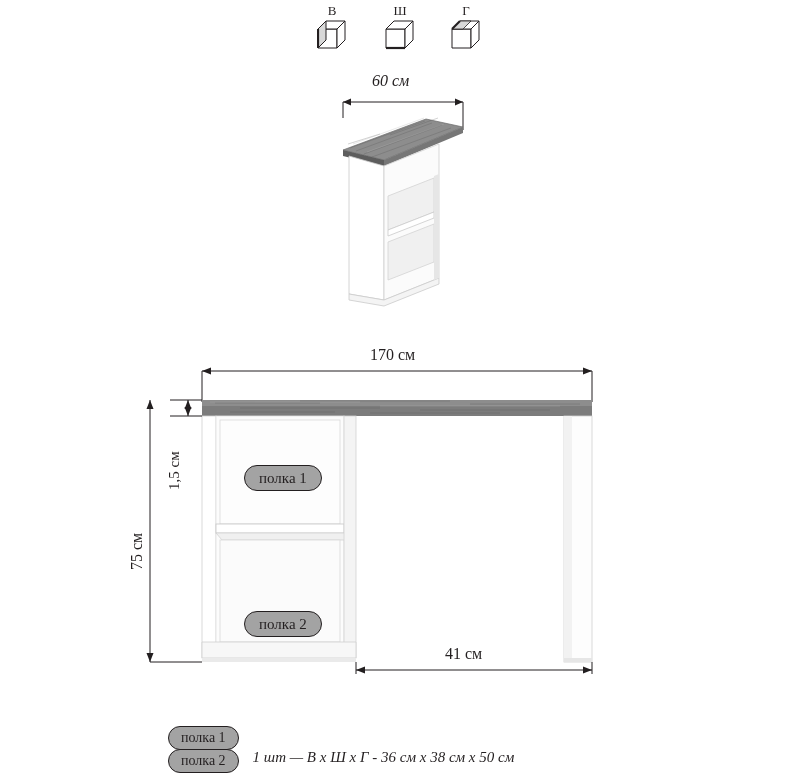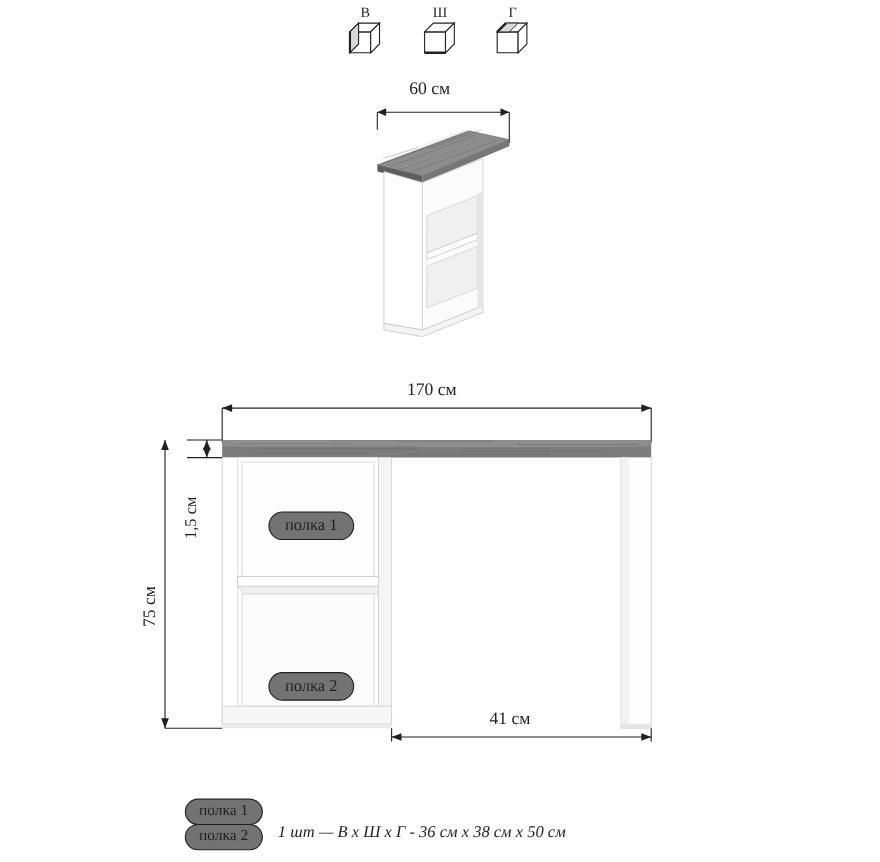--- a/index.html
+++ b/index.html
@@ -59,21 +59,21 @@
   .dim.small { font-size: 15px; }
   .vert {
     transform: rotate(-90deg);
     transform-origin: left top;
   }
 
   
   .pill {
     border: 1.4px solid #231f20;
     border-radius: 14px;
-    background: #737373;
+    background: #a3a3a3;
     font-family: "Liberation Serif", serif;
     font-size: 15px;
     color: #231f20;
     padding: 4px 14px;
     display: inline-block;
     line-height: 16px;
     white-space: nowrap;
   }
   .pill.small {
     font-size: 14px;
@@ -136,21 +136,21 @@
           <polygon points="1,9 20,9 20,28 1,28" fill="#ffffff" stroke="#231f20" stroke-width="1"></polygon>
           <polygon points="1,9 9,1 28,1 20,9" fill="#ffffff" stroke="#231f20" stroke-width="1"></polygon>
           <polygon points="20,9 28,1 28,20 20,28" fill="#ffffff" stroke="#231f20" stroke-width="1"></polygon>
           <polygon points="1,9 9,1 20,1 12,9" fill="#d8d8d8" stroke="#231f20" stroke-width="0.8"></polygon>
           <line x1="1" y1="9" x2="9" y2="1" stroke="#231f20" stroke-width="2.2"></line>
         </svg>
       </div>
     </div>
   </div>
 
-  <div class="abs" style="left:320px; top:72px; width:300px; height:250px;">
+  <div class="abs" style="left:320px; top:72px; width:300px; height:250px;font-style:italic;">
     <svg width="300" height="250" viewBox="0 0 300 250">
 
       <line x1="23" y1="30" x2="143" y2="30" stroke="#231f20" stroke-width="1"></line>
       <polygon points="23,30 31,26.5 31,33.5" fill="#231f20"></polygon>
       <polygon points="143,30 135,26.5 135,33.5" fill="#231f20"></polygon>
       <line x1="23" y1="30" x2="23" y2="46" stroke="#231f20" stroke-width="1"></line>
       <line x1="143" y1="30" x2="143" y2="58" stroke="#231f20" stroke-width="1"></line>
 
       <polygon points="23,78 106,47 143,55 64,88" fill="#8d8d8d" stroke="#6a6a6a" stroke-width="0.7"></polygon>
       <polygon points="23,78 64,88 64,94 23,84" fill="#5d5d5d"></polygon>

